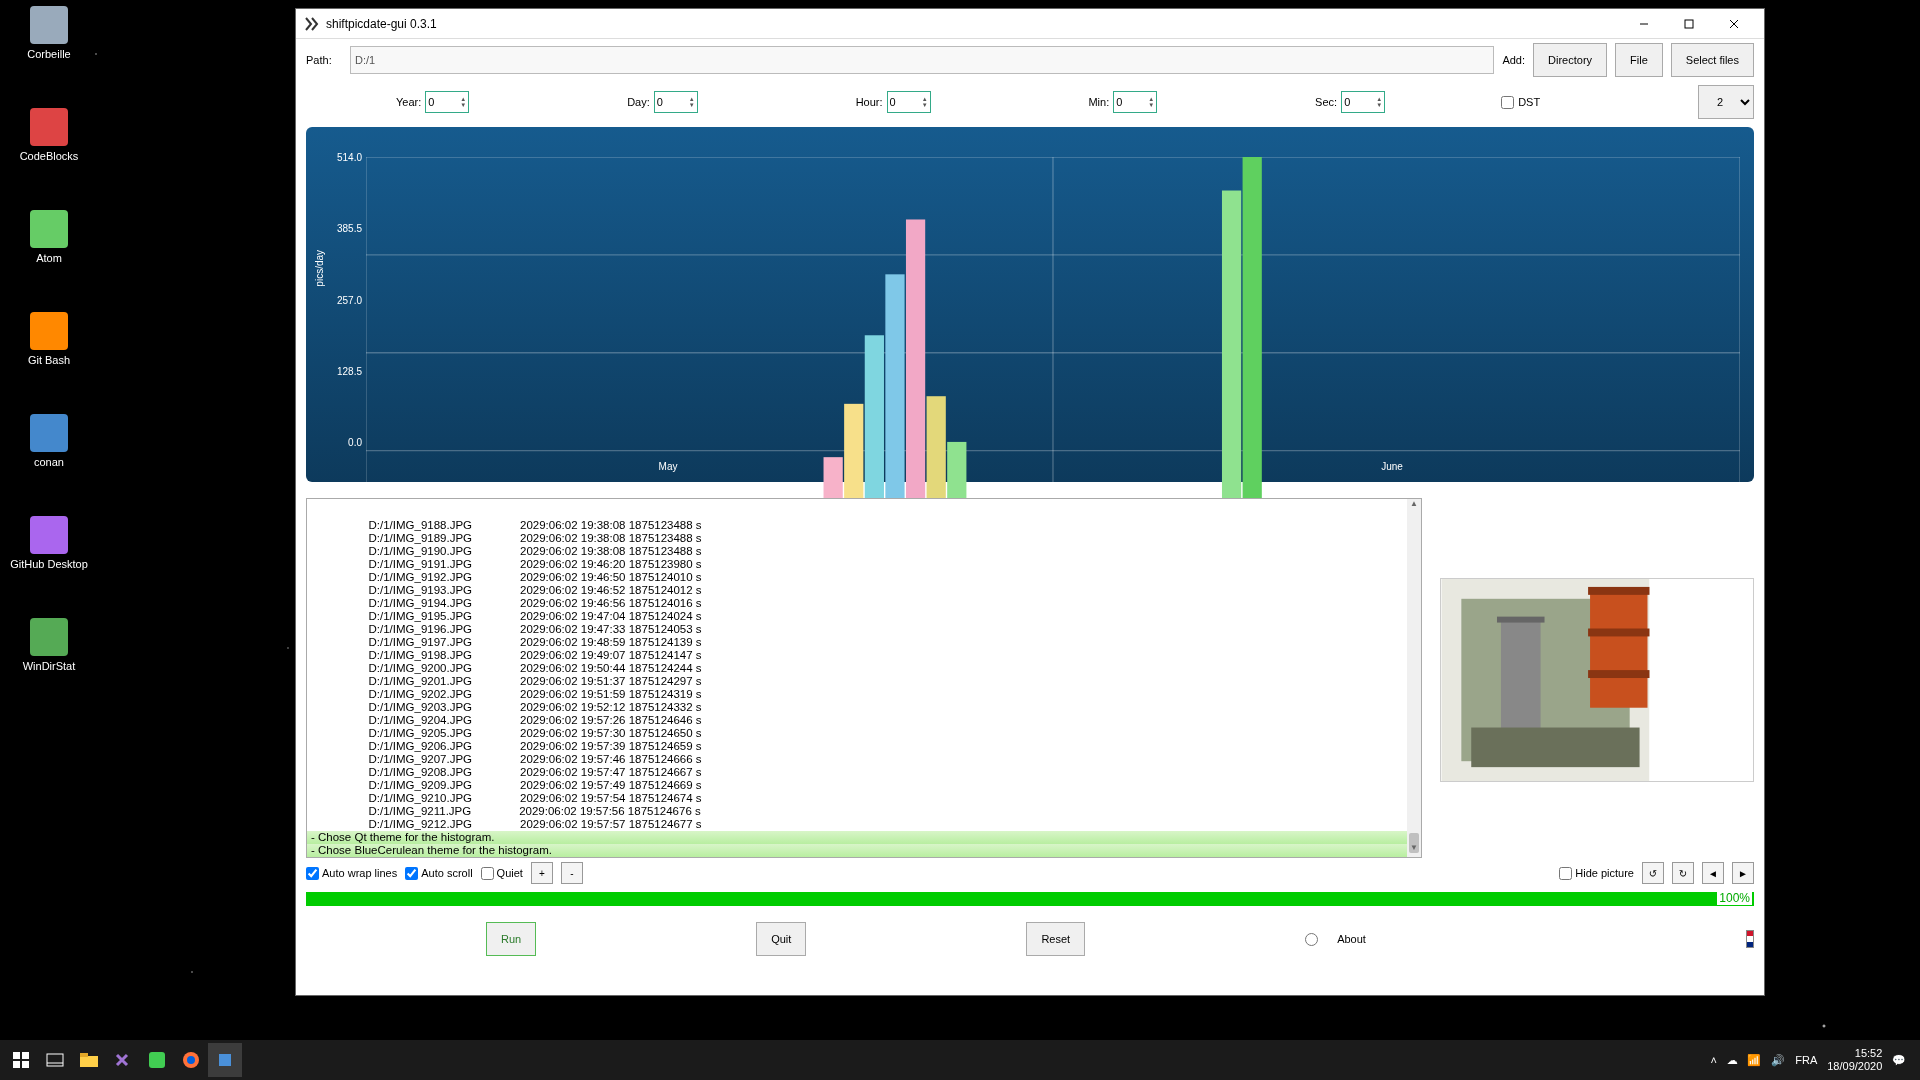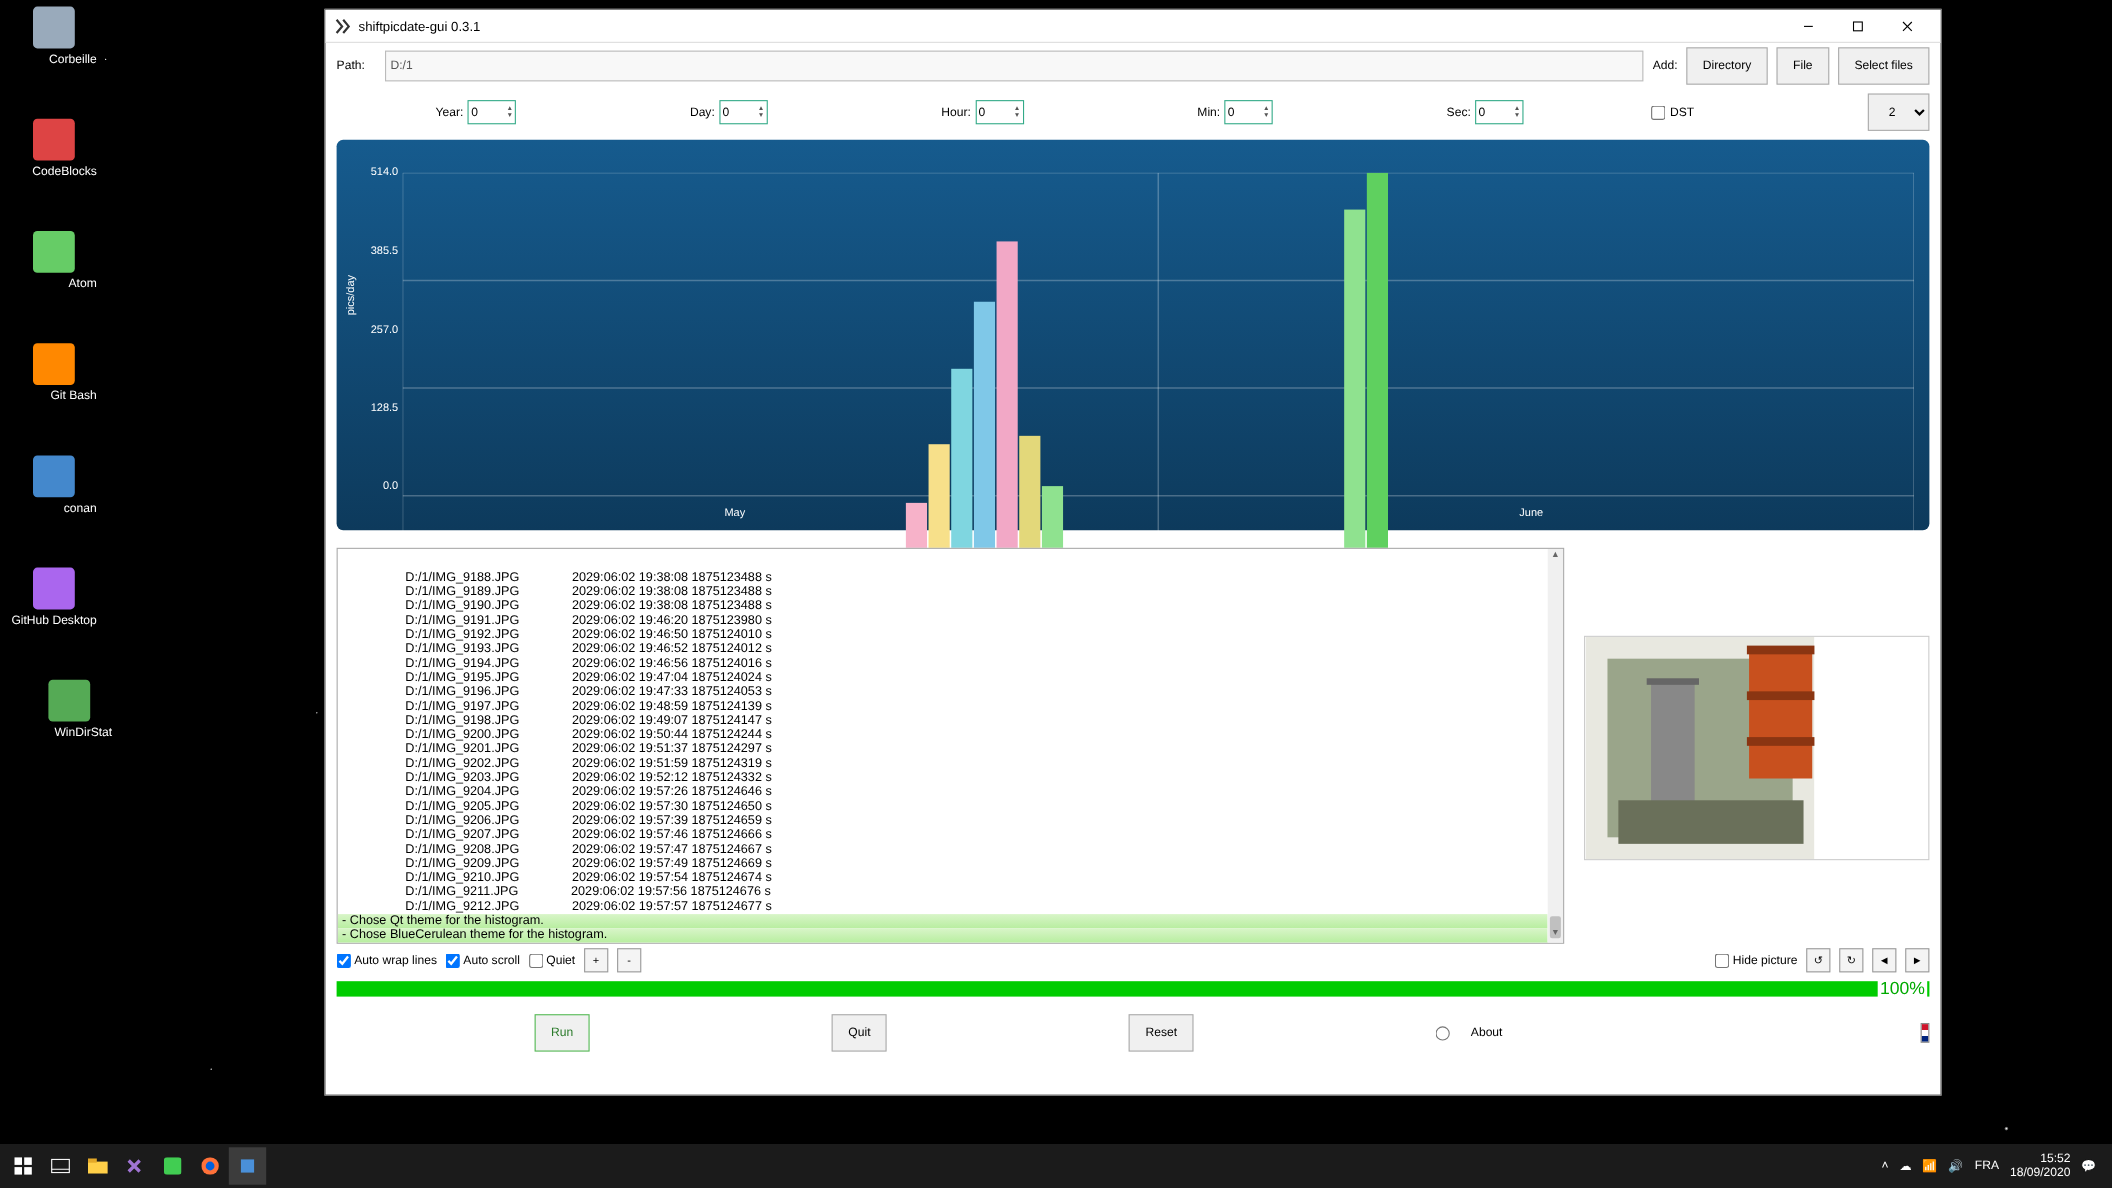--- a/index.html
+++ b/index.html
@@ -20,21 +20,21 @@
                 radial-gradient(1px 1px at 35% 15%, #fff, transparent),
                 radial-gradient(1px 1px at 75% 55%, #fff, transparent),
                 radial-gradient(1px 1px at 15% 60%, #fff, transparent),
                 radial-gradient(2px 2px at 65% 85%, #fff, transparent),
                 radial-gradient(1px 1px at 25% 45%, #fff, transparent),
                 radial-gradient(1px 1px at 85% 10%, #fff, transparent),
                 #000;
   }
 
   
-  .di { position: absolute; width: 78px; text-align: right; color: #fff; font-size: 11px; }
+  .di { position: absolute; width: 78px; text-align: center; color: #fff; font-size: 11px; }
   .di .ic { width: 38px; height: 38px; margin: 0 auto 4px; border-radius: 4px; }
 
   
   .win {
     position: absolute; left: 295px; top: 8px; width: 1470px; height: 988px;
     background: #fff; border: 1px solid #666; box-shadow: 0 4px 20px rgba(0,0,0,.6);
   }
   .titlebar {
     height: 30px; display: flex; align-items: center; padding: 0 8px;
     background: #fff; border-bottom: 1px solid #ddd; font-size: 12px;
@@ -98,21 +98,21 @@
   }
   .preview svg { width: 100%; height: 100%; }
 
   
   .optsrow { display: flex; align-items: center; padding: 4px 10px; gap: 8px; font-size: 11px; }
   .chk { display: flex; align-items: center; gap: 3px; }
   .sqbtn { width: 22px; height: 22px; border: 1px solid #999; background: #f4f4f4; font-size: 10px; display:flex; align-items:center; justify-content:center; cursor:pointer;}
   .optsrow .spacer { flex: 1; }
 
   .progress { margin: 4px 10px; height: 14px; background: #0c0; position: relative; }
-  .progress .pct { position: absolute; right: 2px; top: -1px; font-size: 16px; color: #0a0; background:#fff; padding:0 2px;}
+  .progress .pct { position: absolute; right: 2px; top: -1px; font-size: 12px; color: #0a0; background:#fff; padding:0 2px;}
 
   .bottomrow { display: flex; align-items: center; padding: 12px 10px; gap: 220px; font-size: 11px; justify-content: space-between; }
   .bottomrow .btn.run { border-color: #5b5; color:#2a7a2a; }
   .radio { display: flex; align-items: center; gap: 19px; }
   .flag { width: 30px; height: 18px; background: linear-gradient(#cf142b 33%, #fff 33% 66%, #00247d 66%); border:1px solid #888;}
 
   
   .taskbar {
     position: absolute; left: 0; right: 0; bottom: 0; height: 40px;
     background: #1b1b1b; display: flex; align-items: center; padding: 0 4px;
@@ -146,21 +146,21 @@
       <div>Git Bash</div>
     </div>
     <div class="di" style="left: 10px; top: 414px;">
       <div class="ic" style="background:#48c"></div>
       <div>conan</div>
     </div>
     <div class="di" style="left: 10px; top: 516px;">
       <div class="ic" style="background:#a6e"></div>
       <div>GitHub Desktop</div>
     </div>
-    <div class="di" style="left: 24px; top: 618px;">
+    <div class="di" style="left: 10px; top: 618px;">
       <div class="ic" style="background:#5a5"></div>
       <div>WinDirStat</div>
     </div>
   </div>
 
 <div class="win">
   <div class="titlebar">
     <svg class="appicon" viewBox="0 0 16 16">
         <path d="M2 2 L7 8 L2 14 M8 2 L13 8 L8 14" stroke="#333" stroke-width="2" fill="none"></path>
       </svg>

